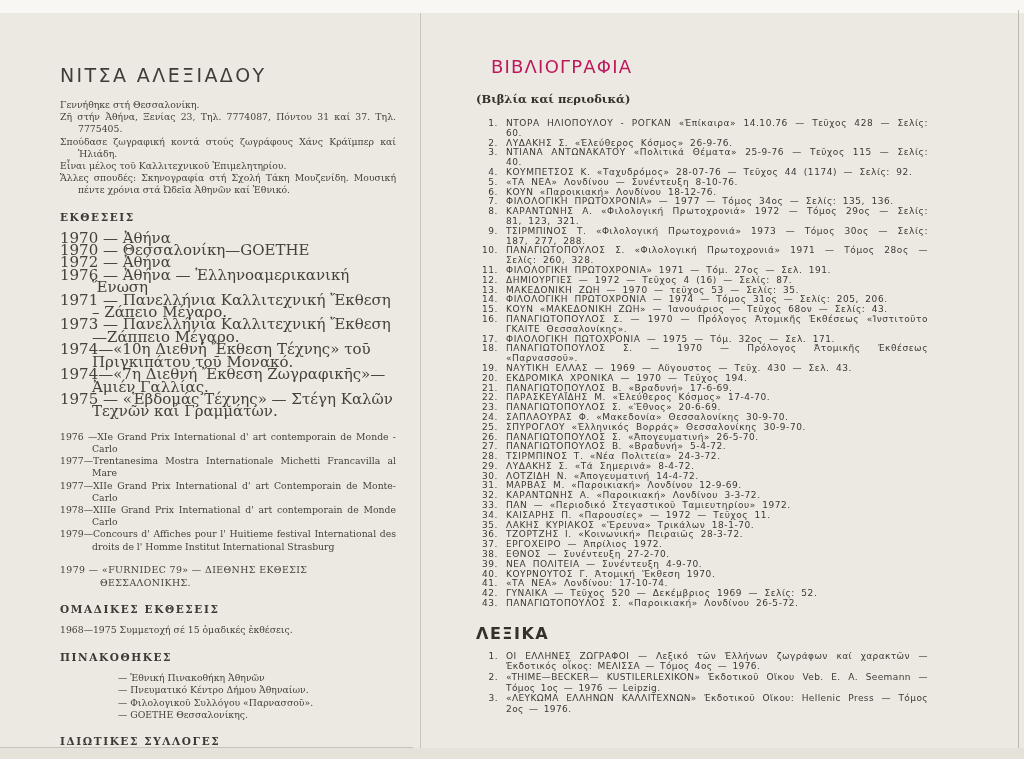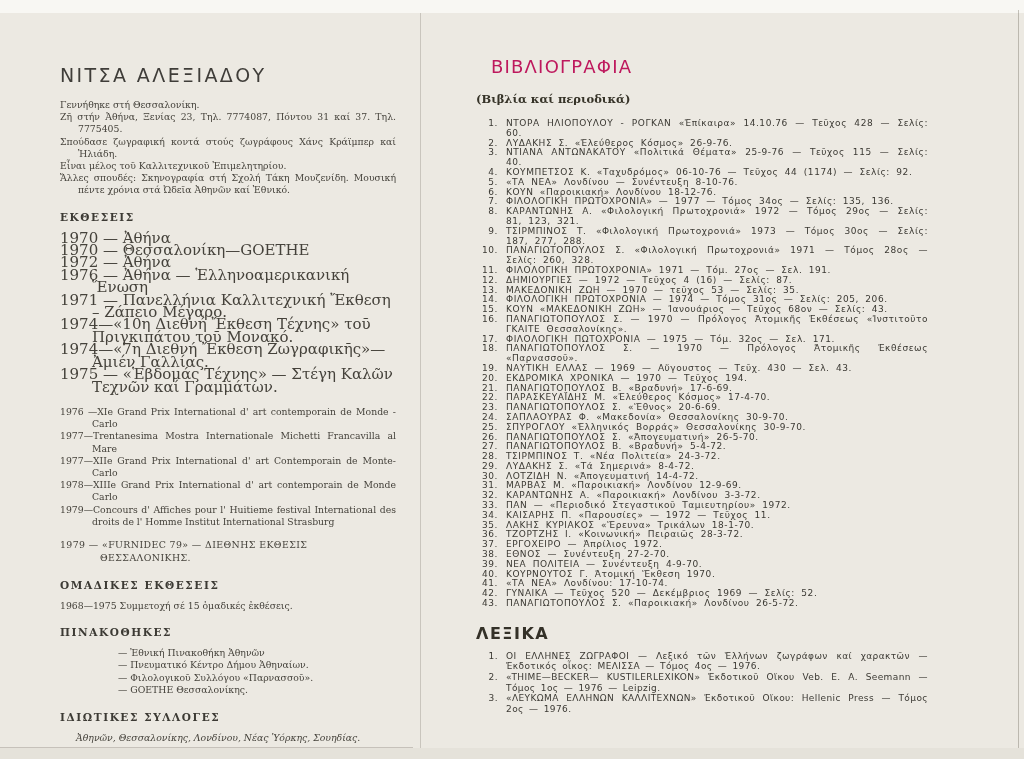--- a/index.html
+++ b/index.html
@@ -64,20 +64,21 @@
         <li>Ἄλλες σπουδές: Σκηνογραφία στή Σχολή Τάκη Μουζενίδη. Μουσική πέντε χρόνια στά Ὠδεῖα Ἀθηνῶν καί Ἐθνικό.</li>
       </ul>
 
     <h2>ΕΚΘΕΣΕΙΣ</h2>
     <ul class="ex">
         <li>1970 — Ἀθήνα</li>
         <li>1970 — Θεσσαλονίκη—GOETHE</li>
         <li>1972 — Ἀθήνα</li>
         <li>1976 — Ἀθήνα — Ἑλληνοαμερικανική Ἕνωση</li>
         <li>1971 — Πανελλήνια Καλλιτεχνική Ἔκθεση – Ζάπειο Μέγαρο.</li>
+        <li>1973 — Πανελλήνια Καλλιτεχνική Ἔκθεση—Ζάππειο Μέγαρο.</li>
         <li>1974—«10η Διεθνή Ἔκθεση Τέχνης» τοῦ Πριγκιπάτου τοῦ Μονακό.</li>
         <li>1974—«7η Διεθνή Ἔκθεση Ζωγραφικῆς»—Ἀμιέν Γαλλίας.</li>
         <li>1975 — «Ἑβδομάς Τέχνης» — Στέγη Καλῶν Τεχνῶν καί Γραμμάτων.</li>
       </ul>
 
     <ul class="intl">
         <li>1976 —XIe Grand Prix International d' art contemporain de Monde - Carlo</li>
         <li>1977—Trentanesima Mostra Internationale Michetti Francavilla al Mare</li>
         <li>1977—XIIe Grand Prix International d' art Contemporain de Monte-Carlo</li>
         <li>1978—XIIIe Grand Prix International d' art contemporain de Monde Carlo</li>
@@ -116,21 +117,21 @@
         <li>
           <span class="num">2.</span>
           <span class="txt">ΛΥΔΑΚΗΣ Σ. «Ἐλεύθερος Κόσμος» 26-9-76.</span>
         </li>
         <li>
           <span class="num">3.</span>
           <span class="txt">ΝΤΙΑΝΑ ΑΝΤΩΝΑΚΑΤΟΥ «Πολιτικά Θέματα» 25-9-76 — Τεῦχος 115 — Σελίς: 40.</span>
         </li>
         <li>
           <span class="num">4.</span>
-          <span class="txt">ΚΟΥΜΠΕΤΣΟΣ Κ. «Ταχυδρόμος» 06-10-76 — Τεῦχος 44 (1174) — Σελίς: 92.</span>
+          <span class="txt">ΚΟΥΜΠΕΤΣΟΣ Κ. «Ταχυδρόμος» 28-07-76 — Τεῦχος 44 (1174) — Σελίς: 92.</span>
         </li>
         <li>
           <span class="num">5.</span>
           <span class="txt">«ΤΑ ΝΕΑ» Λονδίνου — Συνέντευξη 8-10-76.</span>
         </li>
         <li>
           <span class="num">6.</span>
           <span class="txt">ΚΟΥΝ «Παροικιακή» Λονδίνου 18-12-76.</span>
         </li>
         <li>

